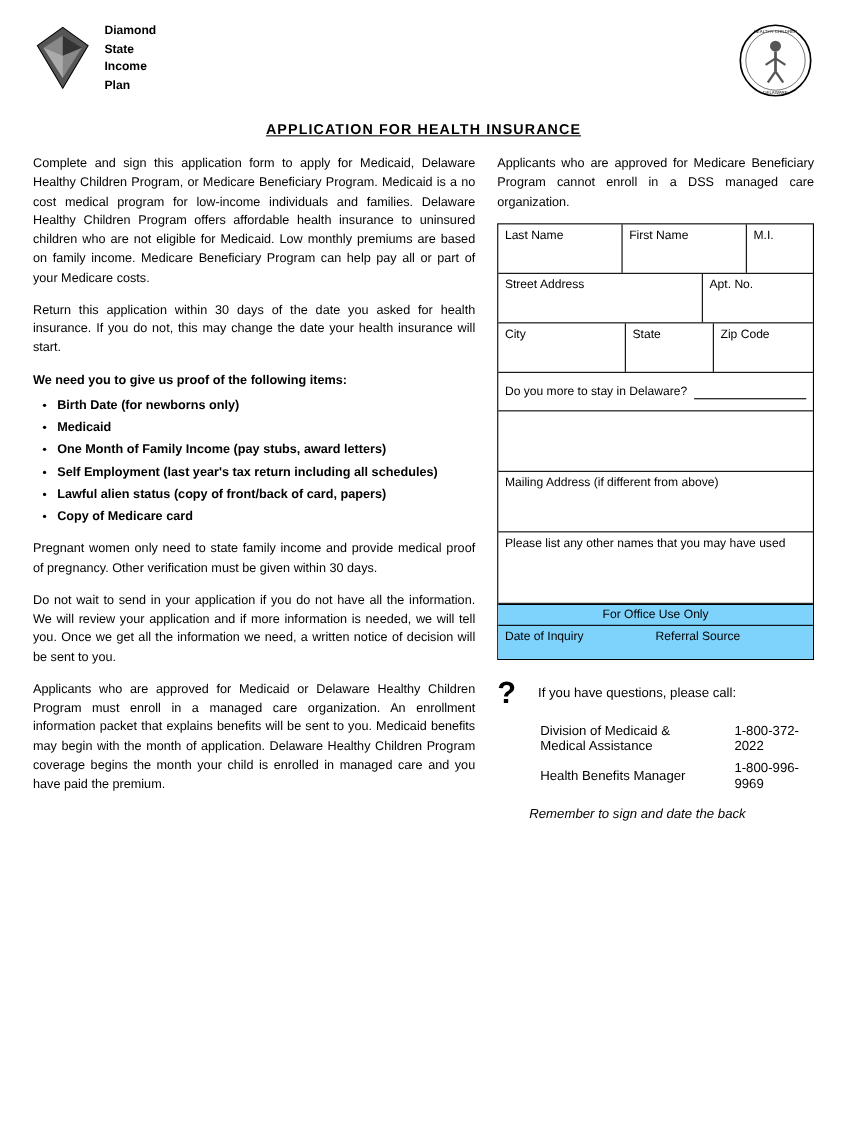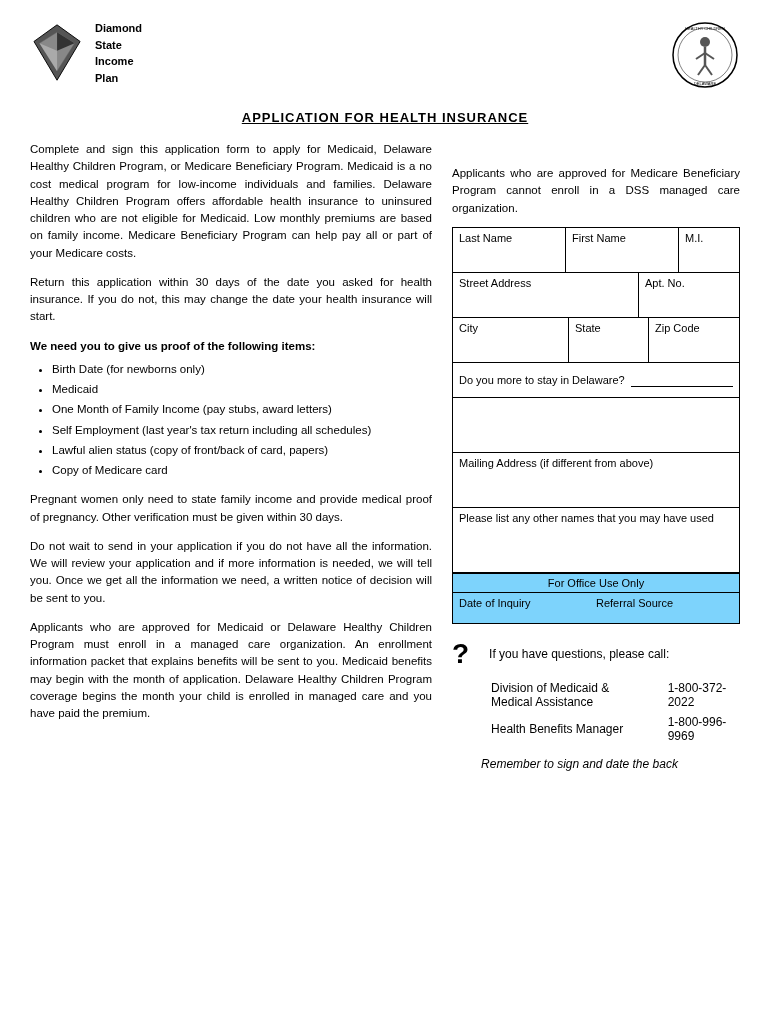--- a/index.html
+++ b/index.html
@@ -49,34 +49,34 @@
       gap: 20px;
     }
     .left-col {
       flex: 1;
       font-size: 11.5px;
       line-height: 1.5;
     }
     .right-col {
       width: 288px;
       font-size: 11.5px;
-      margin-top: 24px;
     }
     .left-col p {
       margin-bottom: 12px;
       text-align: justify;
     }
     .left-col .bold-label {
       font-weight: bold;
       margin-bottom: 6px;
     }
     .bullet-list {
       list-style: disc;
       padding-left: 22px;
       margin-bottom: 12px;
+      font-weight: bold;
     }
     .bullet-list li {
       margin-bottom: 3px;
     }
     
     .right-col .intro-text {
       font-size: 11.5px;
       line-height: 1.5;
       text-align: justify;
       margin-bottom: 10px;

